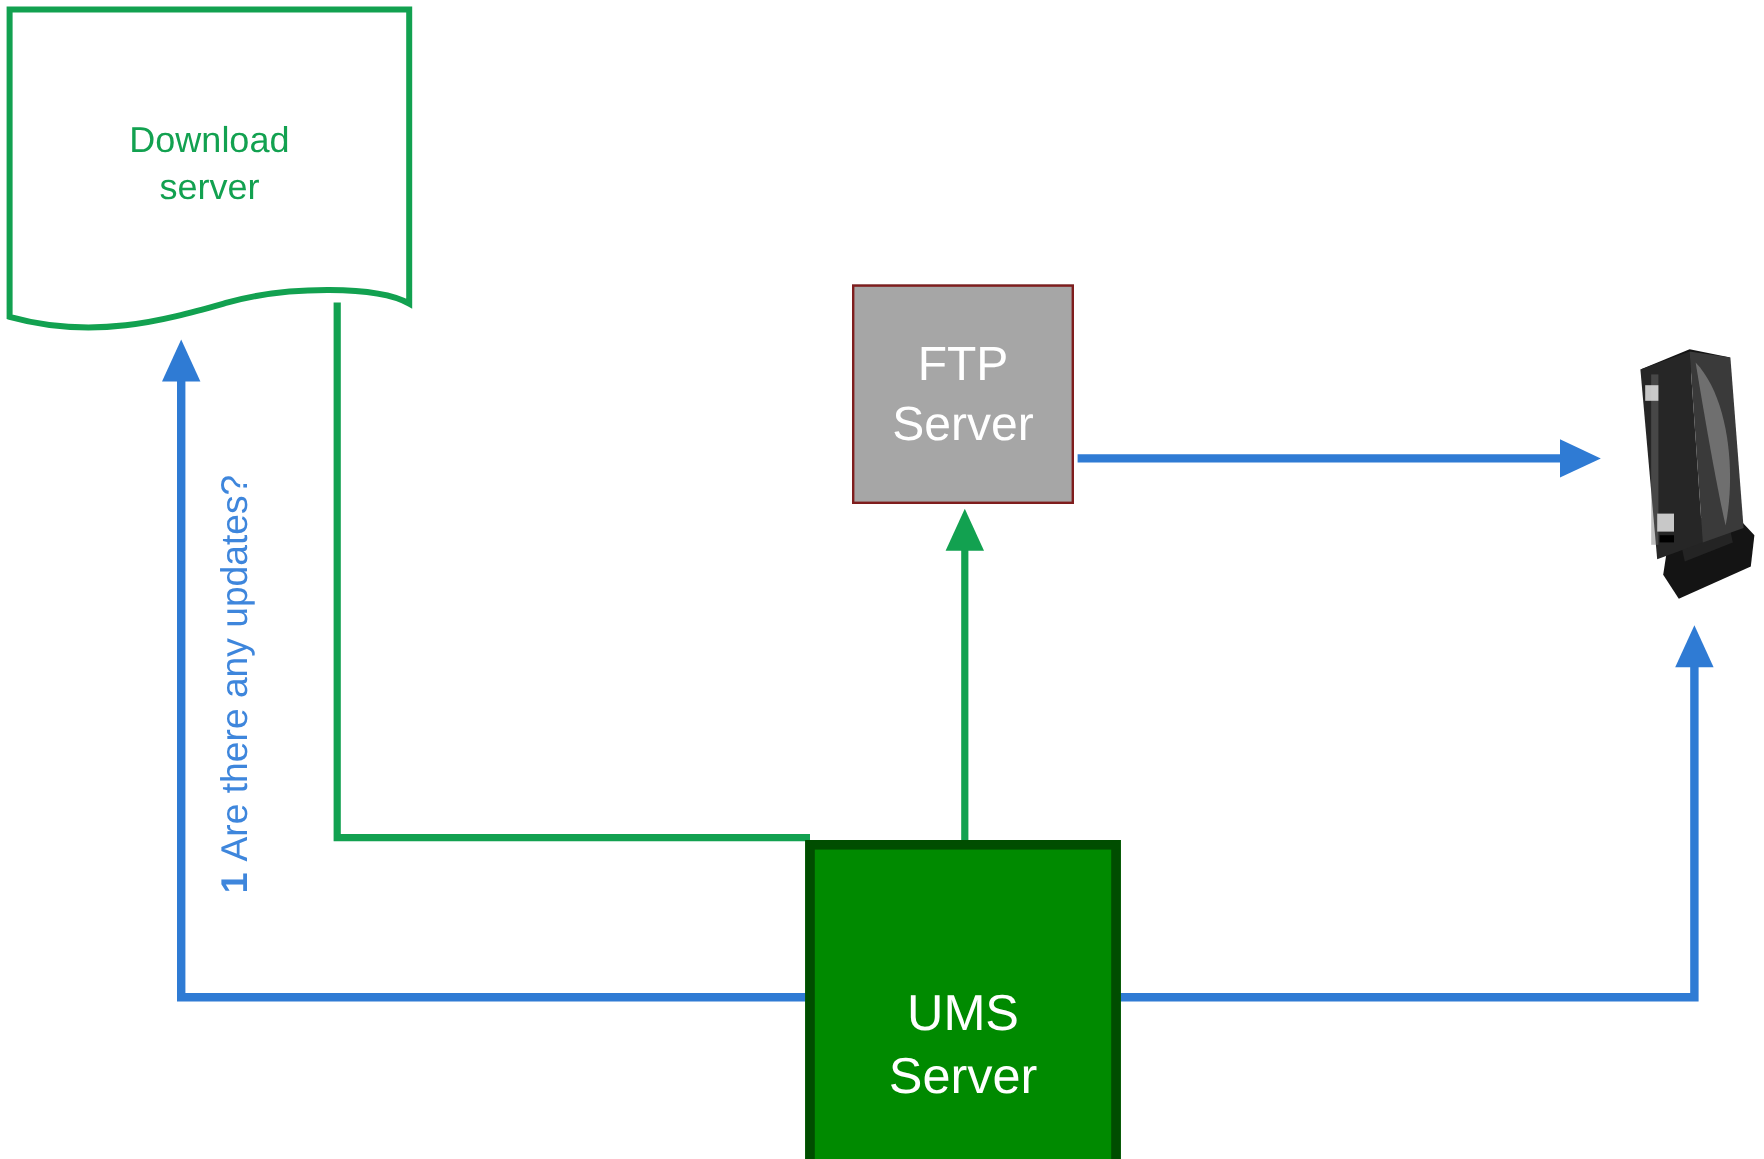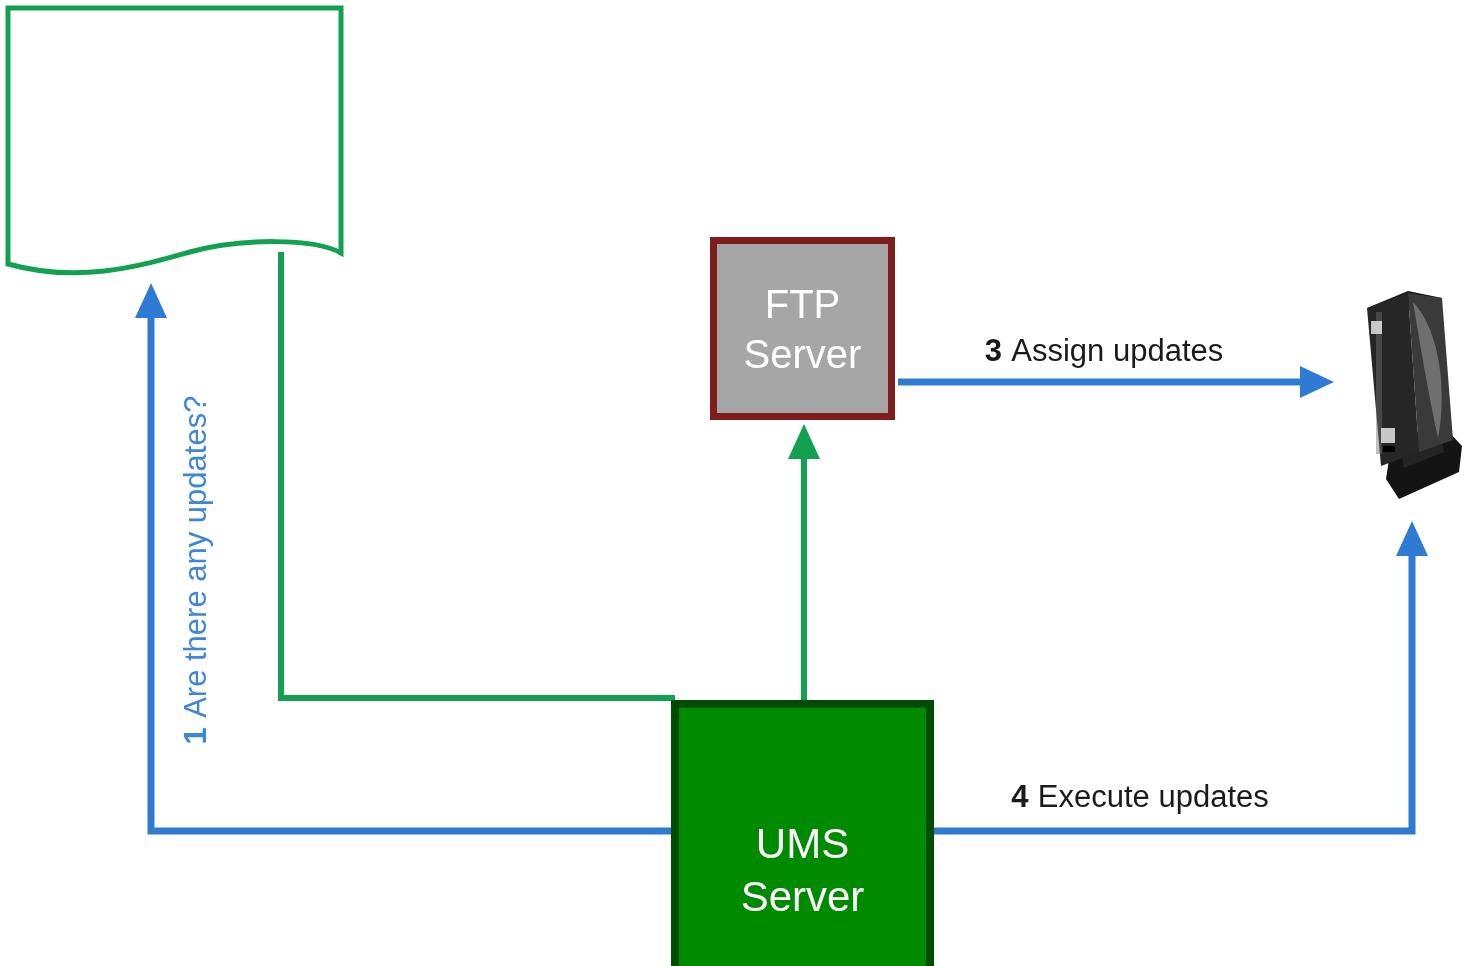--- a/index.html
+++ b/index.html
@@ -28,21 +28,21 @@
     flex-direction: column;
     align-items: center;
     justify-content: center;
     text-align: center;
     z-index: 2;
   }
   #ftp-box {
     left: 710px; top: 237px;
     width: 185px; height: 183px;
     background: #a6a6a6;
-    border: 7px solid #7f1d1d;
+    border: 2px solid #7f1d1d;
   }
   #ftp-box .node-label { color: #ffffff; font-size: 40px; line-height: 50px; }
   #ums-box {
     left: 671px; top: 700px;
     width: 263px; height: 340px;
     background: #008a00;
     border: 8px solid #004d00;
   }
   #ums-box .node-label { color: #ffffff; font-size: 42px; line-height: 53px; }
   
@@ -112,37 +112,35 @@
       <path d="M1413,302 C1440,330 1447,392 1438,438 C1429,398 1419,338 1413,302 Z" fill="#9a9a9a" opacity="0.55"></path>
 
       <rect x="1376" y="312" width="6" height="142" fill="#707070" opacity="0.45"></rect>
 
       <rect x="1371" y="321" width="11" height="13" fill="#d8d8d8" opacity="0.9"></rect>
       <rect x="1381" y="428" width="14" height="15" fill="#c8c8c8"></rect>
       <rect x="1383" y="446" width="12" height="6" fill="#000000"></rect>
     </g>
   </svg>
 
+  <div id="download-label">
+    <div>Download</div>
+    <div>server</div>
+  </div>
 
   <div id="ftp-box" class="node-box">
     <div class="node-label">FTP</div>
     <div class="node-label">Server</div>
   </div>
 
   <div id="ums-box" class="node-box">
     <div class="node-label">UMS</div>
     <div class="node-label">Server</div>
   </div>
 
   <div id="step1-label" class="edge-label">
     <b>1</b><span>Are there any updates?</span>
   </div>
 
 
-  <div id="step3-label" class="edge-label">
-    <b>3</b><span>Assign updates</span>
-  </div>
 
-  <div id="step4-label" class="edge-label">
-    <b>4</b><span>Execute updates</span>
-  </div>
 
 </div>
 
 </body></html>

